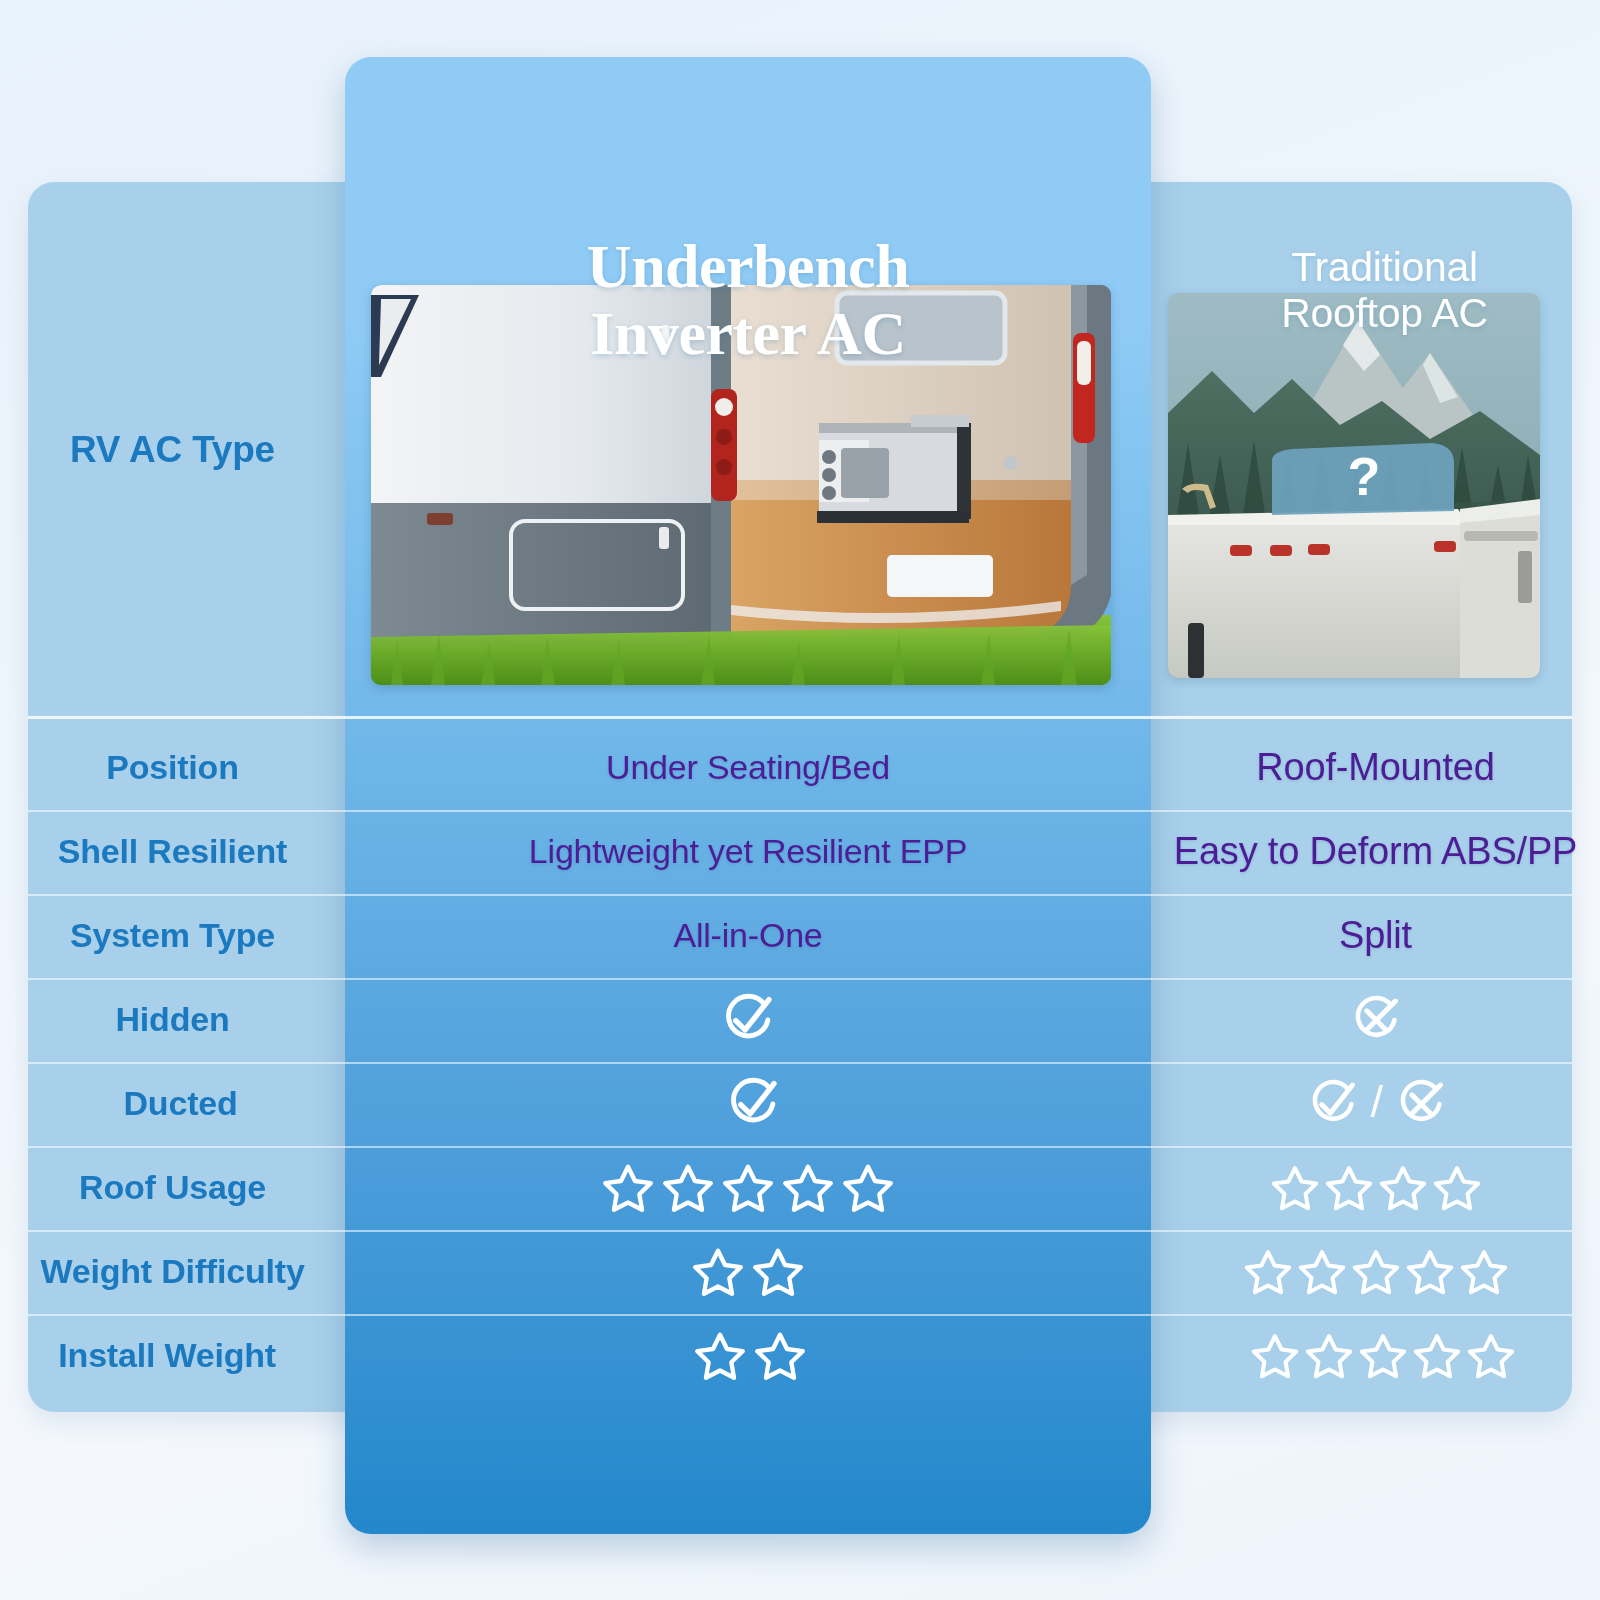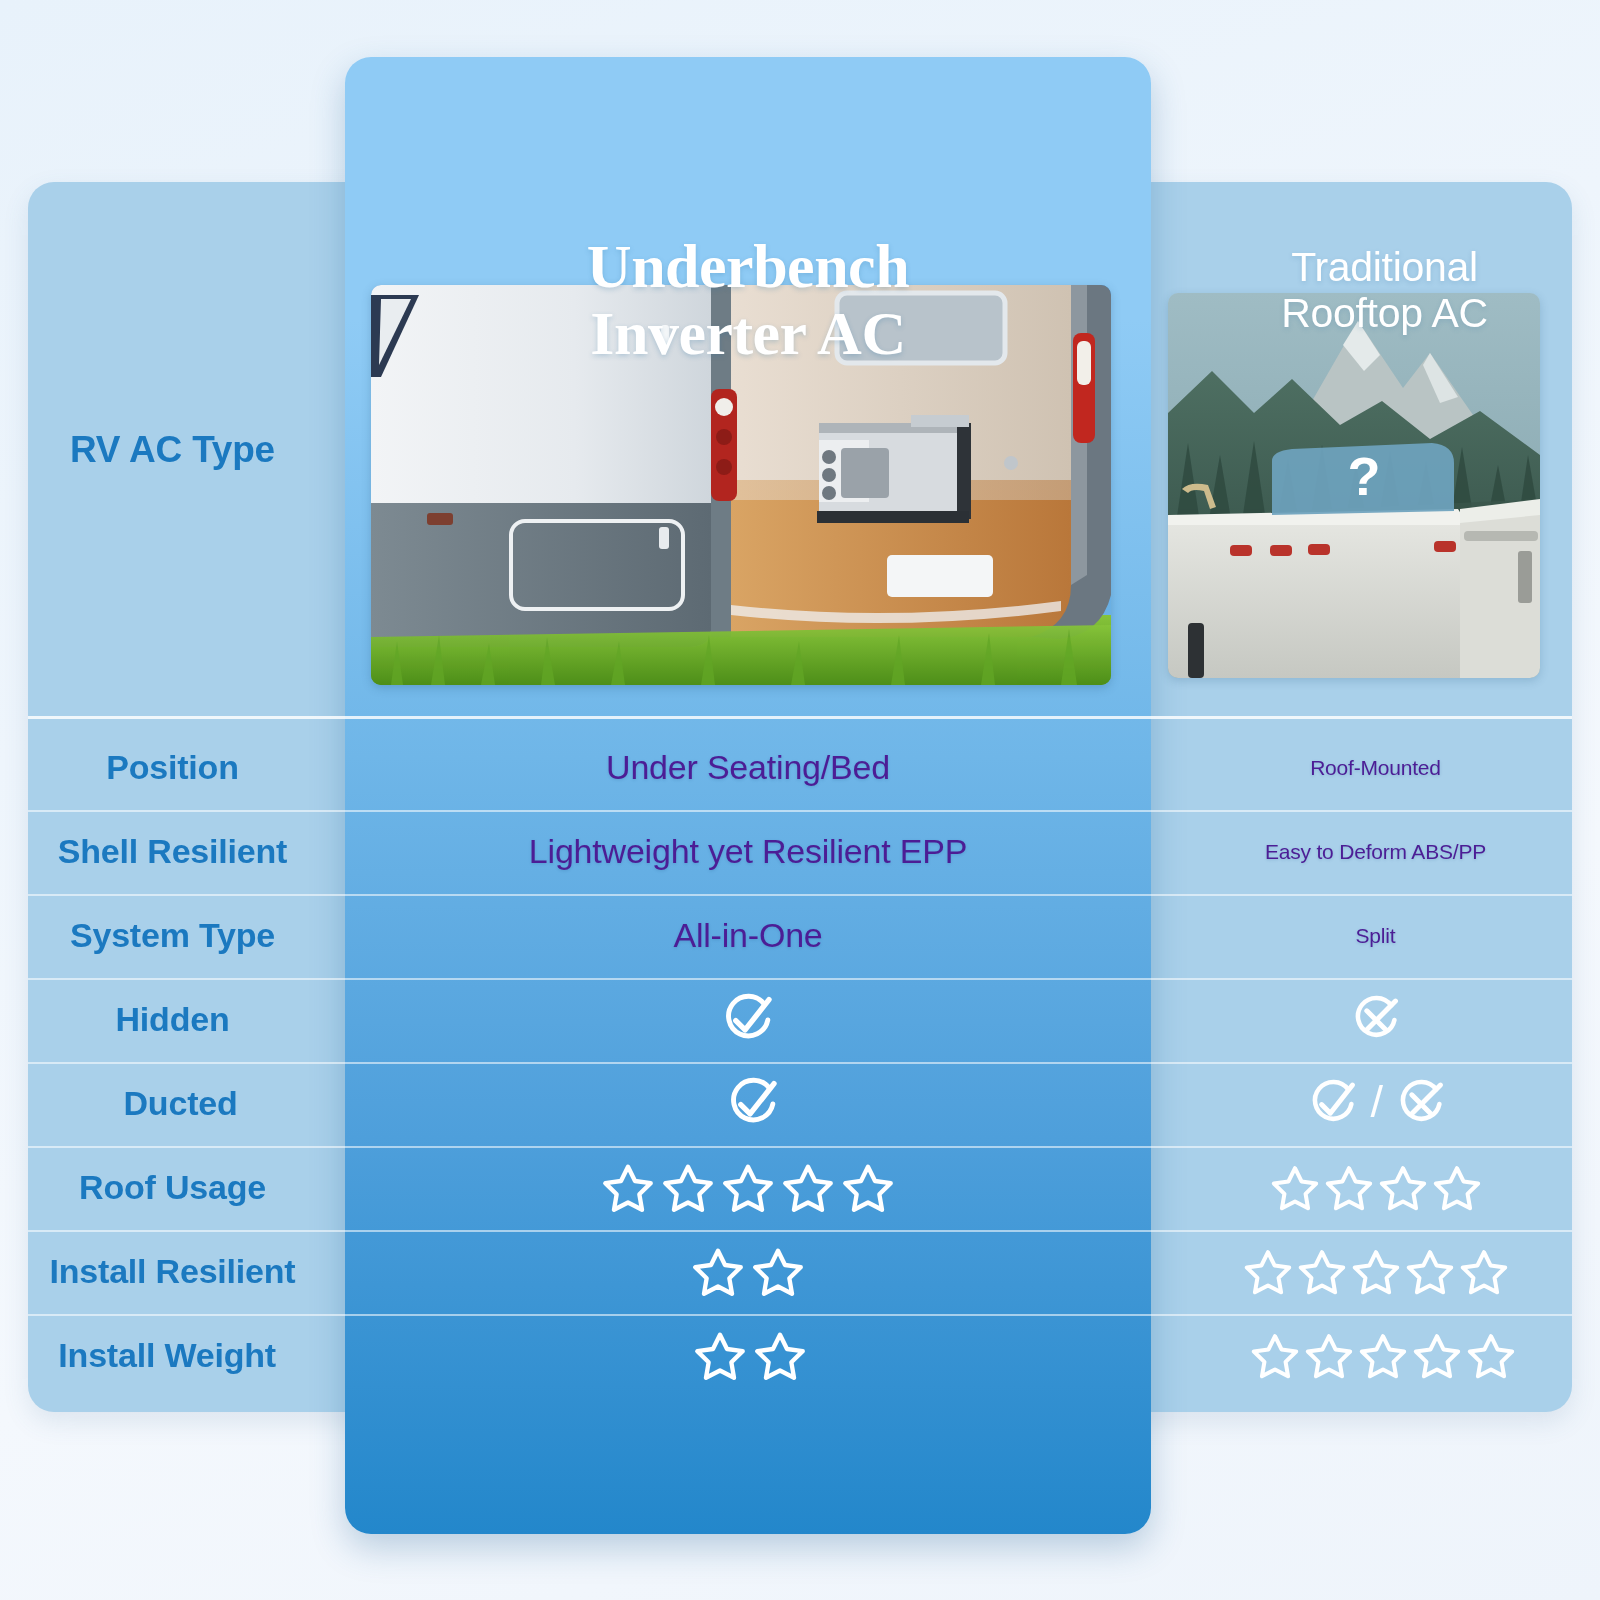--- a/index.html
+++ b/index.html
@@ -154,21 +154,21 @@
     background: rgba(255,255,255,0.55);
   }
 
   .value-text {
     color: #4c1d95;
     font-size: 34px;
     letter-spacing: -0.2px;
     text-shadow: 0 1px 3px rgba(30,90,140,0.22);
   }
 
-  .value-text.small { font-size: 21px; }
+  .value-text.small { font-size: 38px; }
 
   
   .icon-wrap { display: flex; align-items: center; justify-content: center; gap: 6px; }
   .mark { display: block; }
   .slash {
     color: #ffffff;
     font-size: 45px;
     font-weight: 300;
     padding: 0 6px;
     transform: translateY(-2px);
@@ -480,21 +480,21 @@
             </svg>
             <svg width="54" height="54" viewBox="0 0 24 24">
               <path d="M12 3.2 L14.9 9.1 L21.4 10.0 L16.7 14.6 L17.8 21.0 L12 18.0 L6.2 21.0 L7.3 14.6 L2.6 10.0 L9.1 9.1 Z" fill="none" stroke="#ffffff" stroke-width="1.8" stroke-linejoin="round"></path>
             </svg>
           </div>
         </div>
       </div>
       <div class="row-divider" style="top: 1146px;"></div>
       <div class="row data-row" style="top: 1230px;">
         <div class="cell cell-label">
-          <span class="label-text">Install Resilient</span>
+          <span class="label-text">Weight Difficulty</span>
         </div>
         <div class="cell cell-center">
           <div class="stars">
             <svg width="58" height="58" viewBox="0 0 24 24">
               <path d="M12 3.2 L14.9 9.1 L21.4 10.0 L16.7 14.6 L17.8 21.0 L12 18.0 L6.2 21.0 L7.3 14.6 L2.6 10.0 L9.1 9.1 Z" fill="none" stroke="#ffffff" stroke-width="1.8" stroke-linejoin="round"></path>
             </svg>
             <svg width="58" height="58" viewBox="0 0 24 24">
               <path d="M12 3.2 L14.9 9.1 L21.4 10.0 L16.7 14.6 L17.8 21.0 L12 18.0 L6.2 21.0 L7.3 14.6 L2.6 10.0 L9.1 9.1 Z" fill="none" stroke="#ffffff" stroke-width="1.8" stroke-linejoin="round"></path>
             </svg>
           </div>

